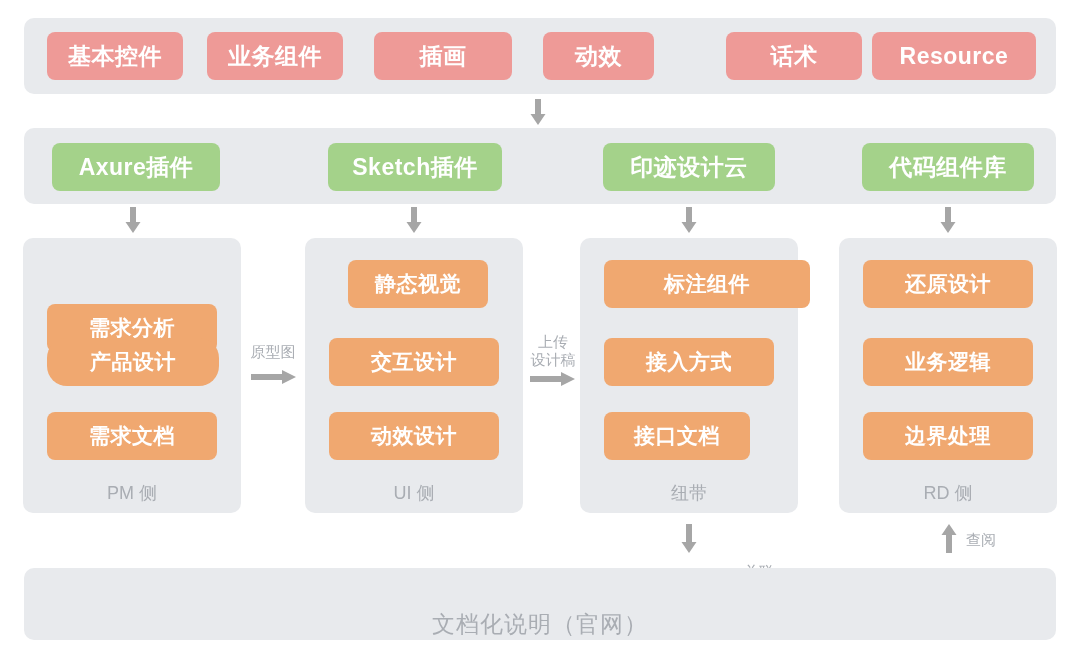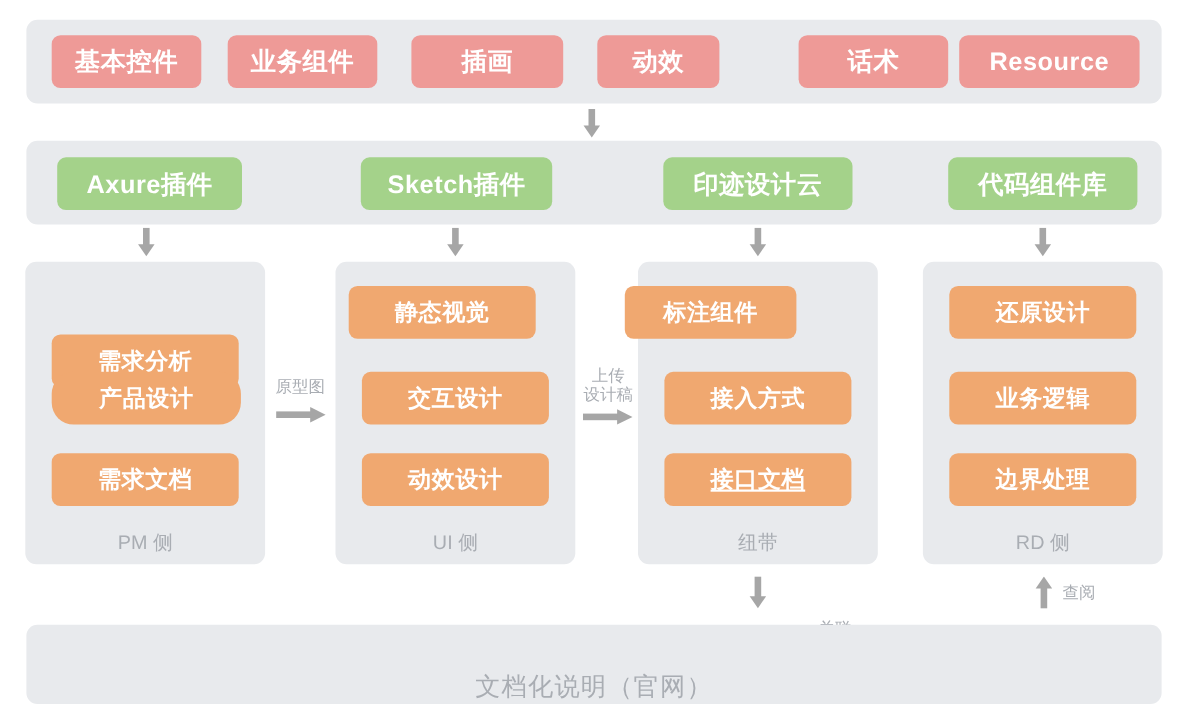--- a/index.html
+++ b/index.html
@@ -182,40 +182,40 @@
 
   <div class="flow-label" style="left:244px; top:343px; width:58px;">原型图</div>
   <div class="arrow-h" style="left:251px; top:368px;">
     <svg class="arrow-svg" width="46" height="18" viewBox="0 0 46 18" aria-hidden="true">
       <rect x="0" y="6" width="32" height="6" fill="#a6a6a6"></rect>
       <polygon points="31,2 31,16 45,9" fill="#a6a6a6"></polygon>
     </svg>
   </div>
 
   <div class="panel" style="left:305px; top:238px; width:218px; height:275px;"></div>
-  <div class="pill orange row3" style="left:317px; top:260px; width:170px;">静态视觉</div>
+  <div class="pill orange row3" style="left:348px; top:260px; width:140px;">静态视觉</div>
   <div class="pill orange row3" style="left:329px; top:338px; width:170px;">交互设计</div>
   <div class="pill orange row3" style="left:329px; top:412px; width:170px;">动效设计</div>
   <div class="col-caption" style="left:305px; top:481px; width:218px;">UI 侧</div>
 
   <div class="flow-label" style="left:522px; top:333px; width:62px;">
     <div>上传</div>
     <div>设计稿</div>
   </div>
   <div class="arrow-h" style="left:530px; top:370px;">
     <svg class="arrow-svg" width="46" height="18" viewBox="0 0 46 18" aria-hidden="true">
       <rect x="0" y="6" width="32" height="6" fill="#a6a6a6"></rect>
       <polygon points="31,2 31,16 45,9" fill="#a6a6a6"></polygon>
     </svg>
   </div>
 
   <div class="panel" style="left:580px; top:238px; width:218px; height:275px;"></div>
-  <div class="pill orange row3" style="left:568px; top:260px; width:156px;">标注组件</div>
+  <div class="pill orange row3" style="left:604px; top:260px; width:206px;">标注组件</div>
   <div class="pill orange row3" style="left:604px; top:338px; width:170px;text-align:right;">接入方式</div>
-  <div class="pill orange row3" style="left:604px; top:412px; width:170px;text-decoration:underline;">接口文档</div>
+  <div class="pill orange row3" style="left:604px; top:412px; width:146px;">接口文档</div>
   <div class="col-caption" style="left:580px; top:481px; width:218px;">纽带</div>
 
   <div class="panel" style="left:839px; top:238px; width:218px; height:275px;"></div>
   <div class="pill orange row3" style="left:863px; top:260px; width:170px;">还原设计</div>
   <div class="pill orange row3" style="left:863px; top:338px; width:170px;">业务逻辑</div>
   <div class="pill orange row3" style="left:863px; top:412px; width:170px;">边界处理</div>
   <div class="col-caption" style="left:839px; top:481px; width:218px;">RD 侧</div>
 
   <div class="arrow-v" style="left:678px; top:524px;">
     <svg class="arrow-svg" width="22" height="30" viewBox="0 0 22 30" aria-hidden="true">

